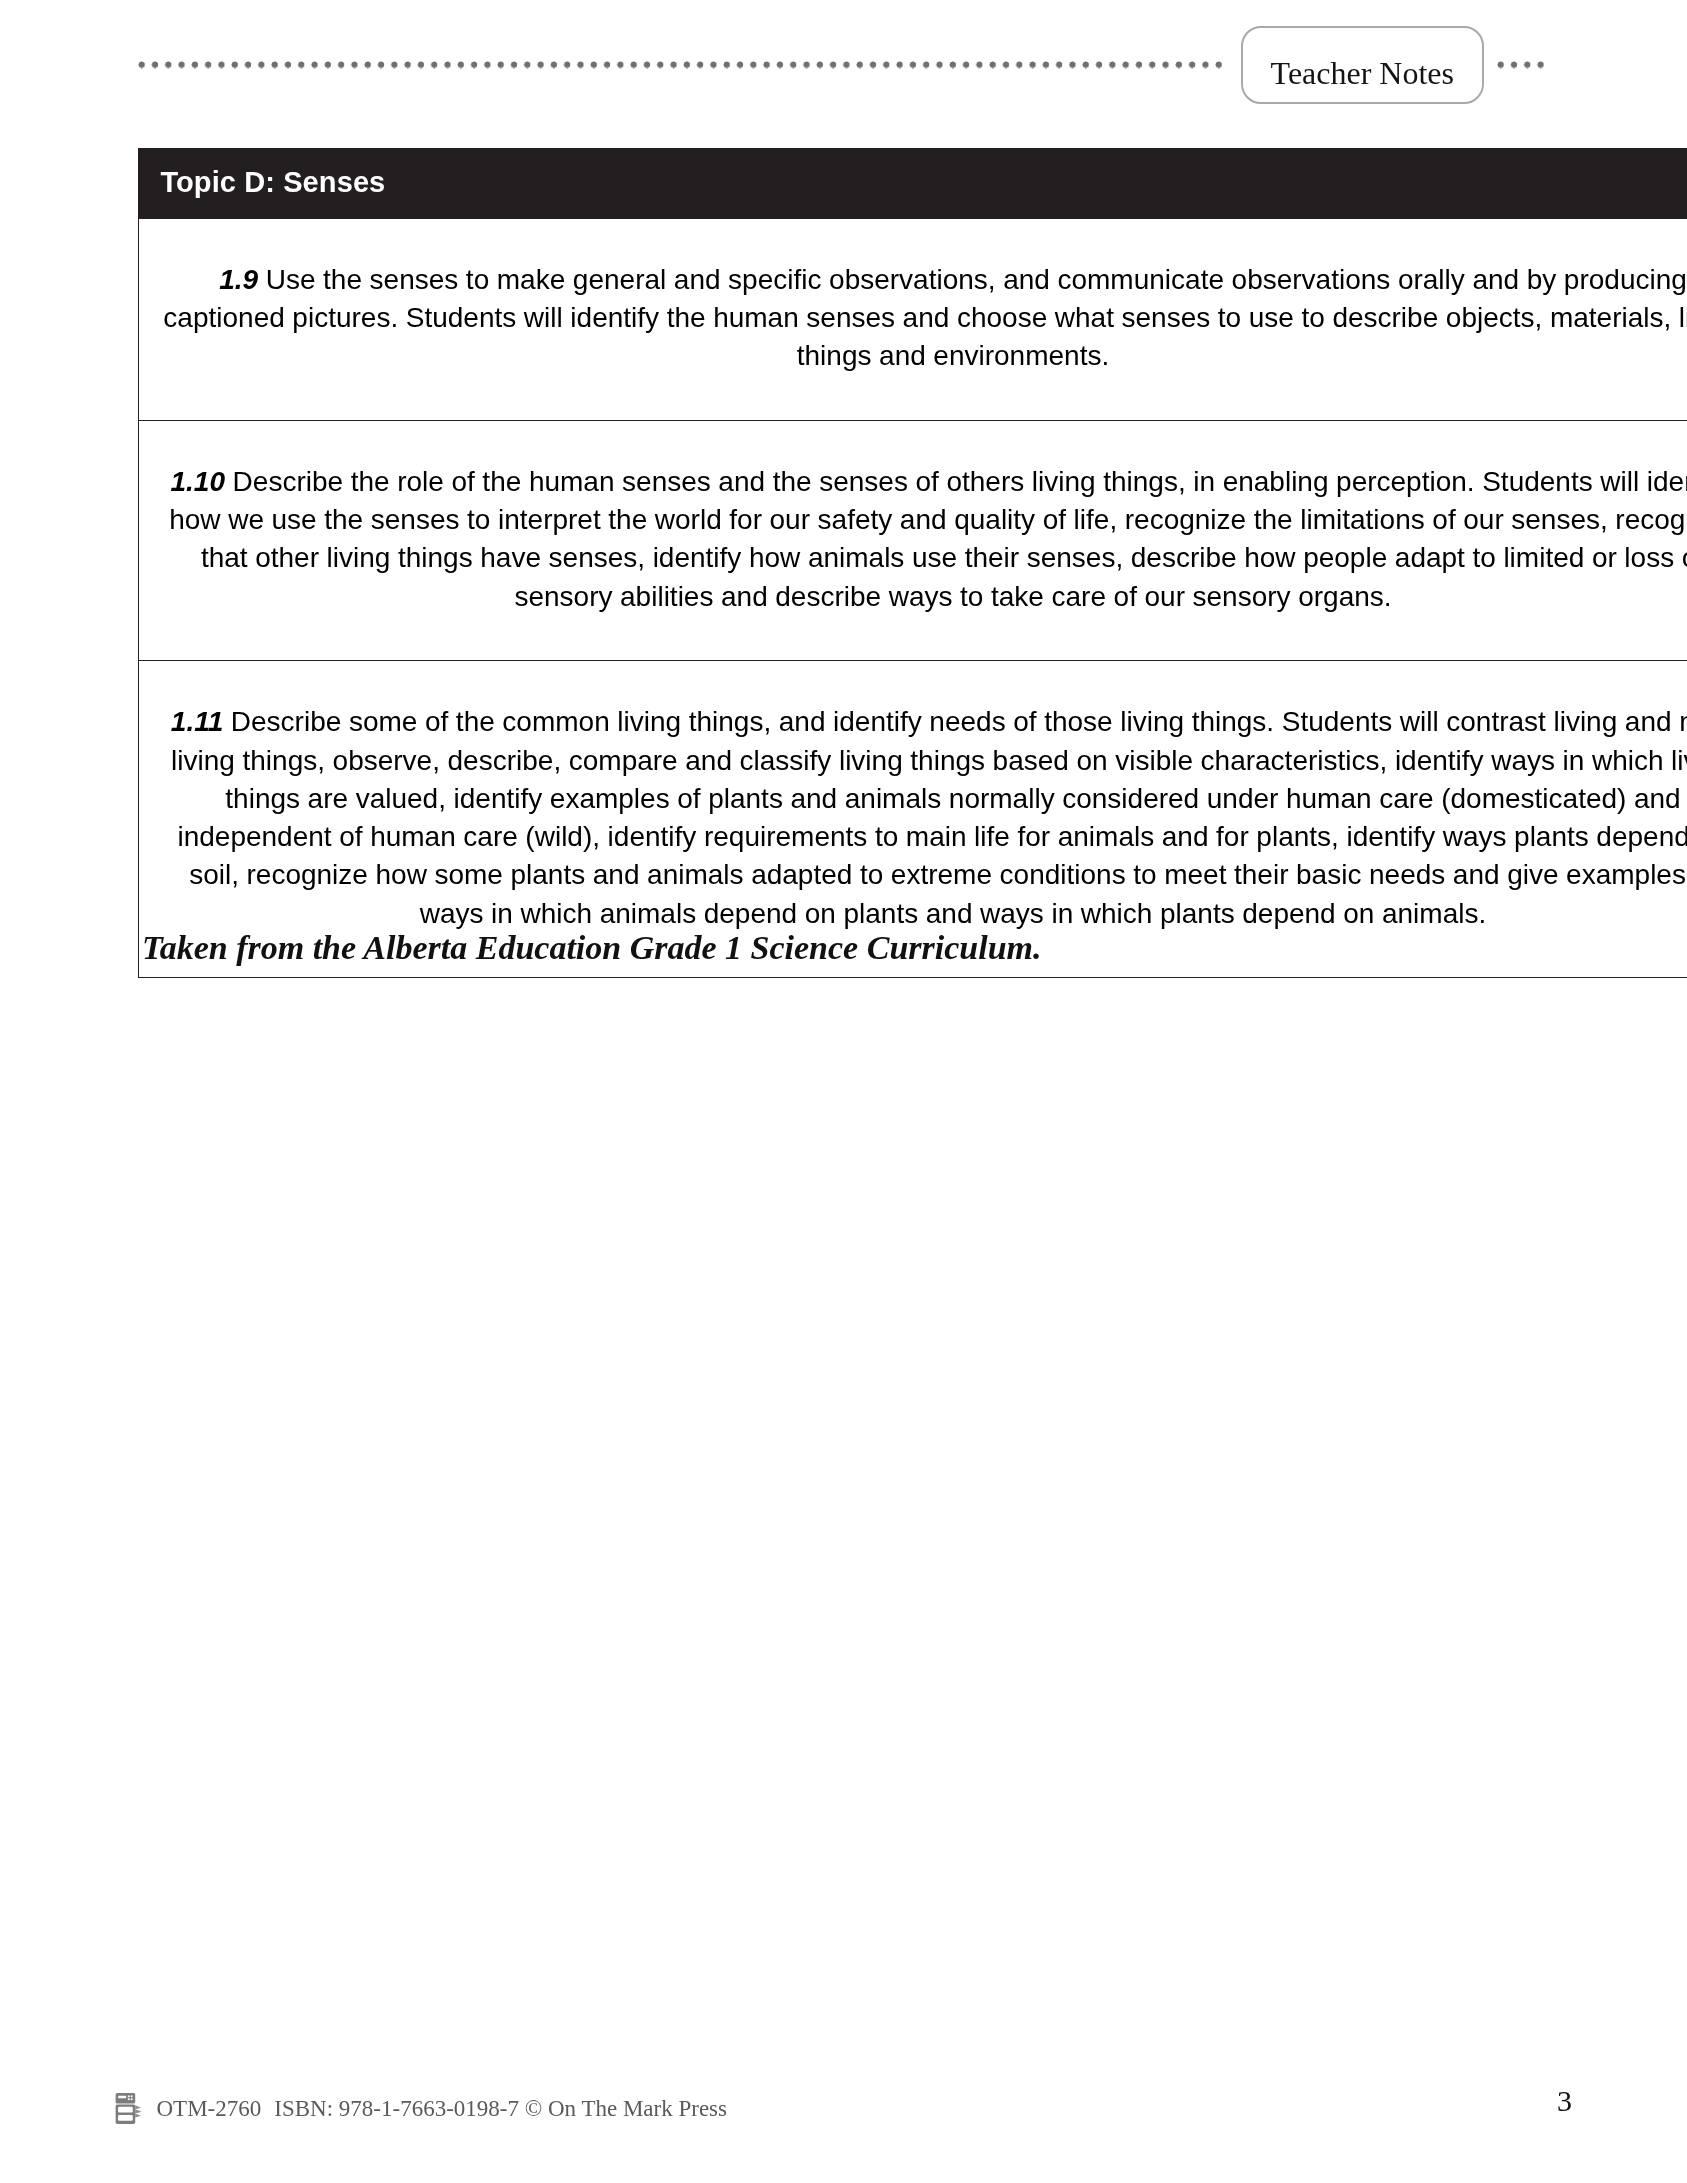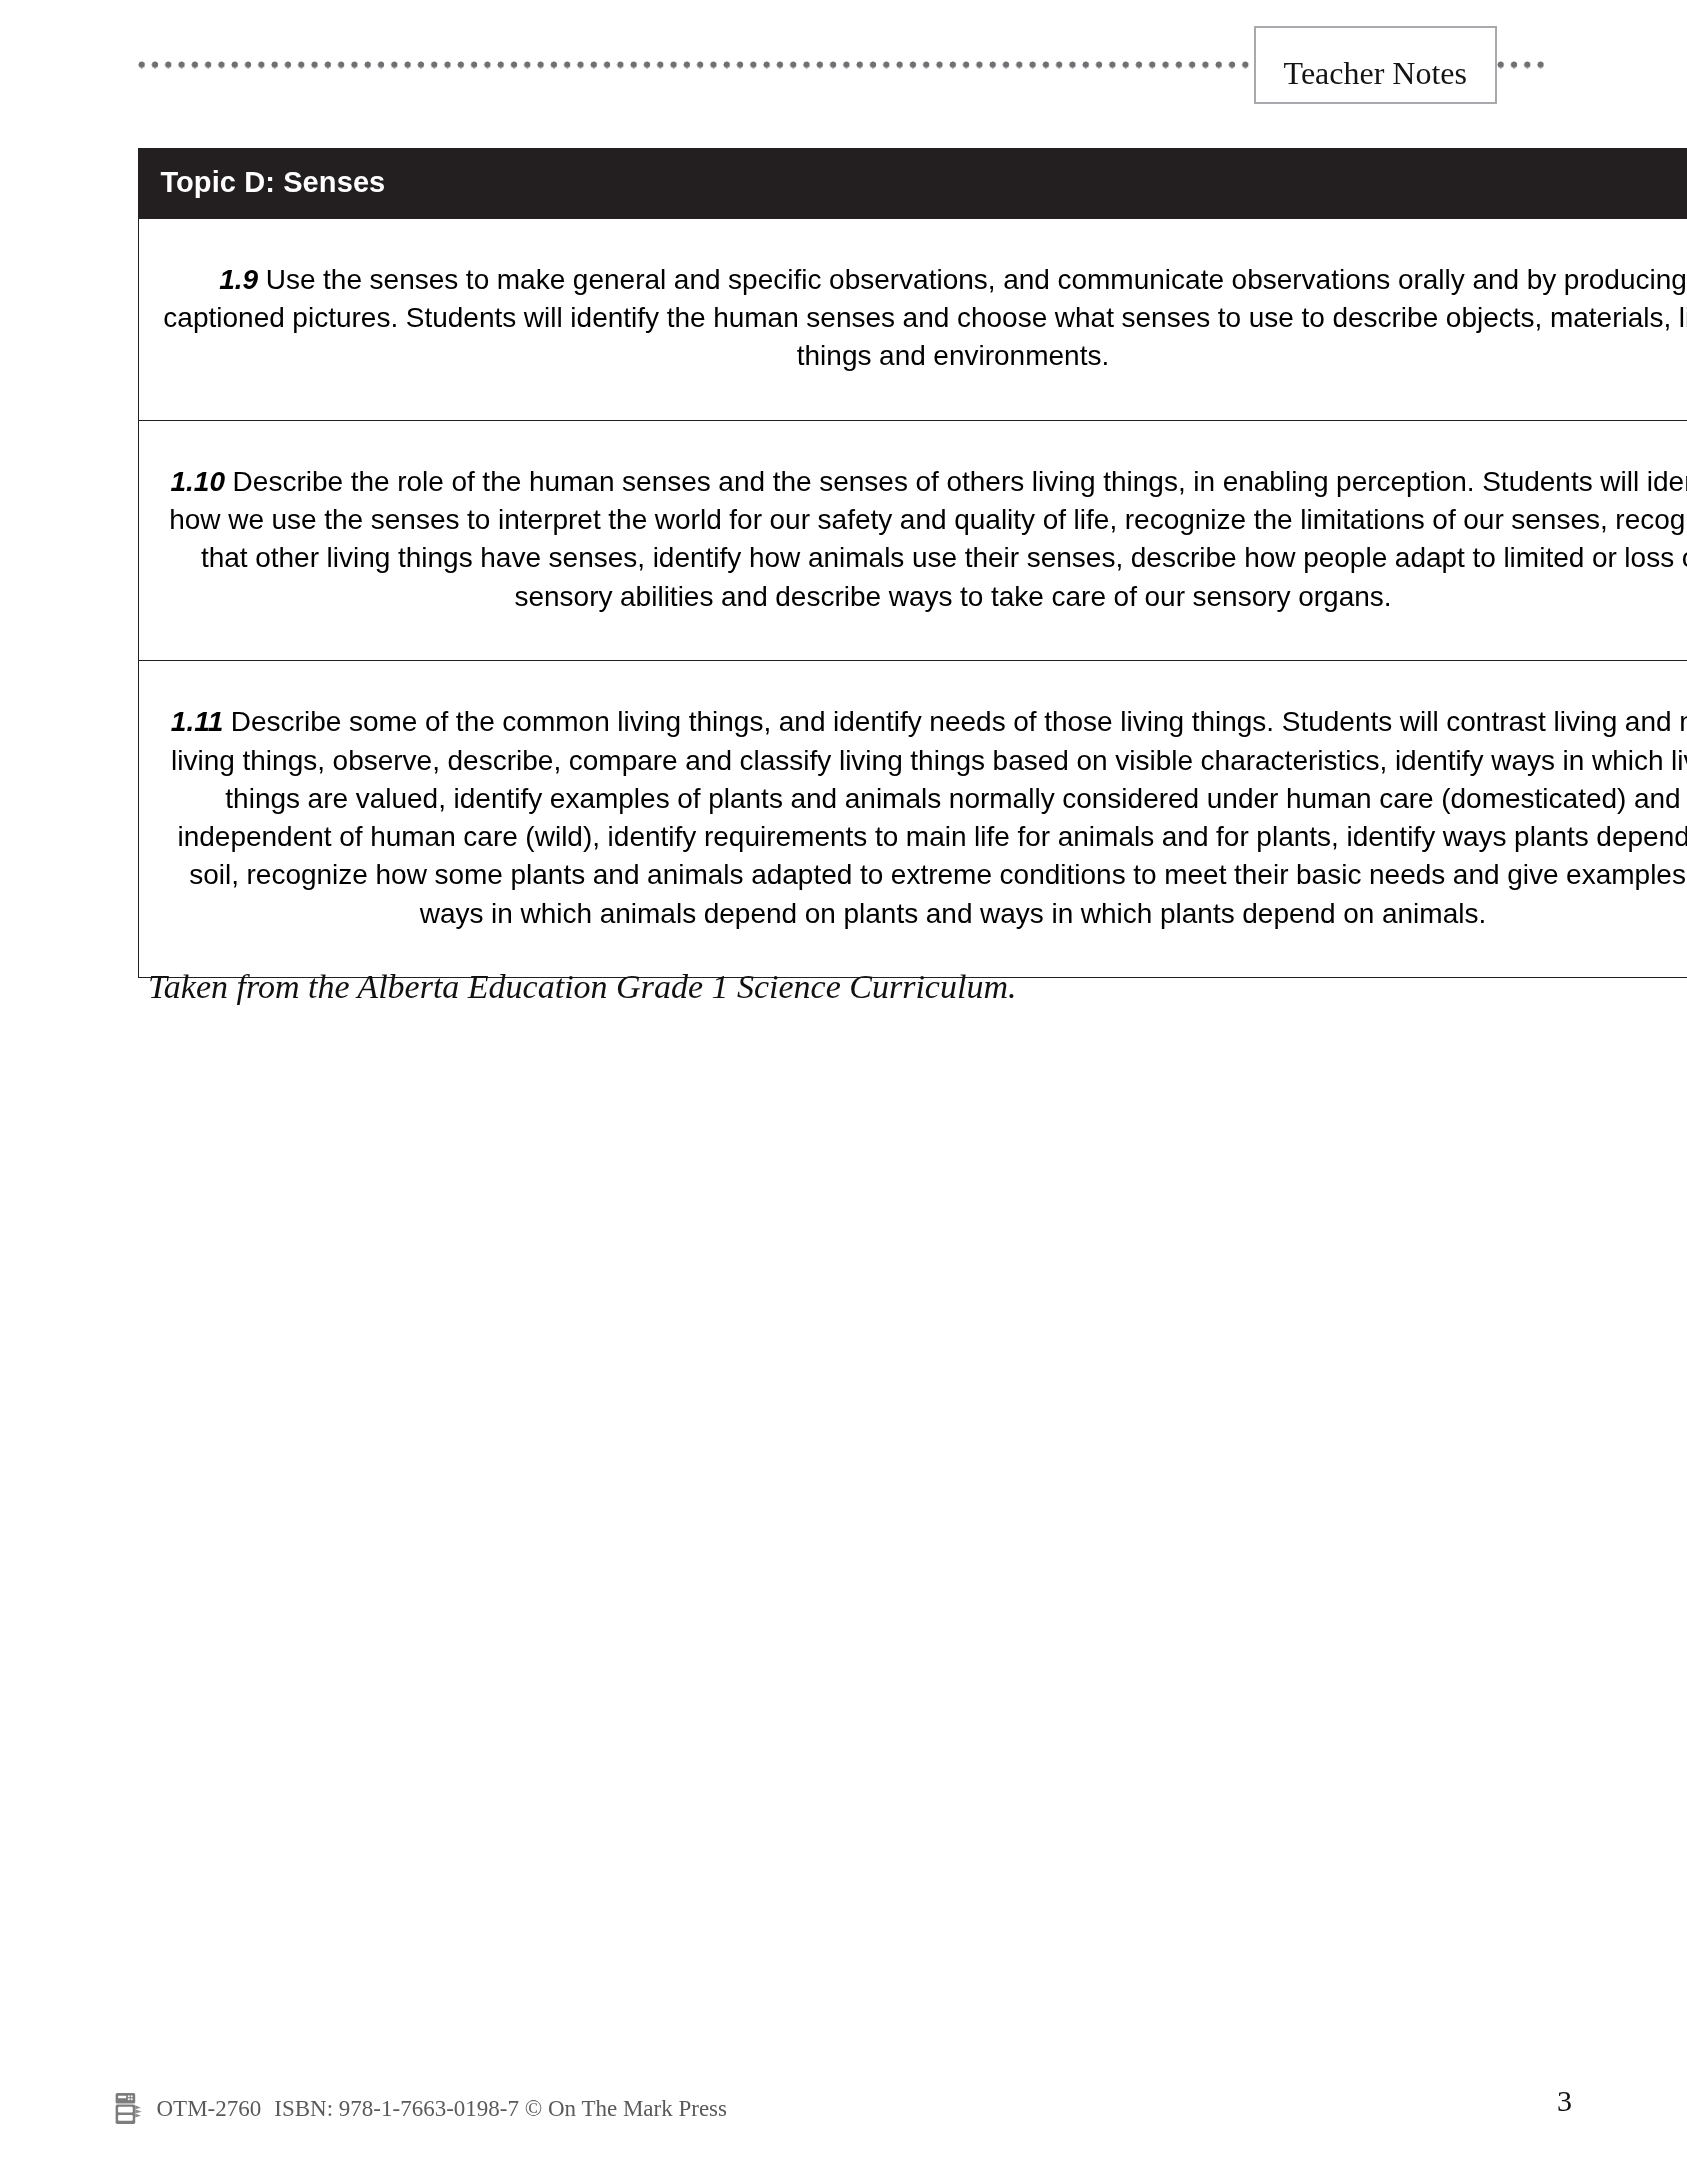--- a/index.html
+++ b/index.html
@@ -37,24 +37,24 @@
     background-size: 13.3px 7.4px;
     background-repeat: repeat-x;
     background-position: left center;
   }
   .dot-rule.right {
     flex: 0 0 51px;
   }
   .tab-box {
     flex: 0 0 auto;
     border: 2.5px solid #a8a8ad;
-    border-radius: 0;
+    border-radius: 20px;
     background: #ffffff;
     padding: 29px 28px 13px 28px;
-    margin: 0 0;
+    margin: 0 13px;
   }
   .tab-label {
     font-family: "Liberation Serif", serif;
     font-size: 32px;
     line-height: 1;
     color: #141414;
     white-space: nowrap;
   }
 
   
@@ -92,30 +92,29 @@
     word-spacing: -0.2px;
   }
   .outcome-code {
     font-weight: bold;
     font-style: italic;
   }
 
   
   .source-line {
     position: absolute;
-    left: 148px;
+    left: 142px;
     top: 928px;
     font-family: "Liberation Serif", serif;
-    font-weight: normal;
+    font-weight: bold;
     font-style: italic;
     font-size: 34px;
     line-height: 1.2;
     color: #111111;
     white-space: nowrap;
-    margin-top: 39px;
   }
 
   
   .footer {
     position: absolute;
     left: 0;
     top: 2091px;
     width: 1687px;
     height: 49px;
   }

